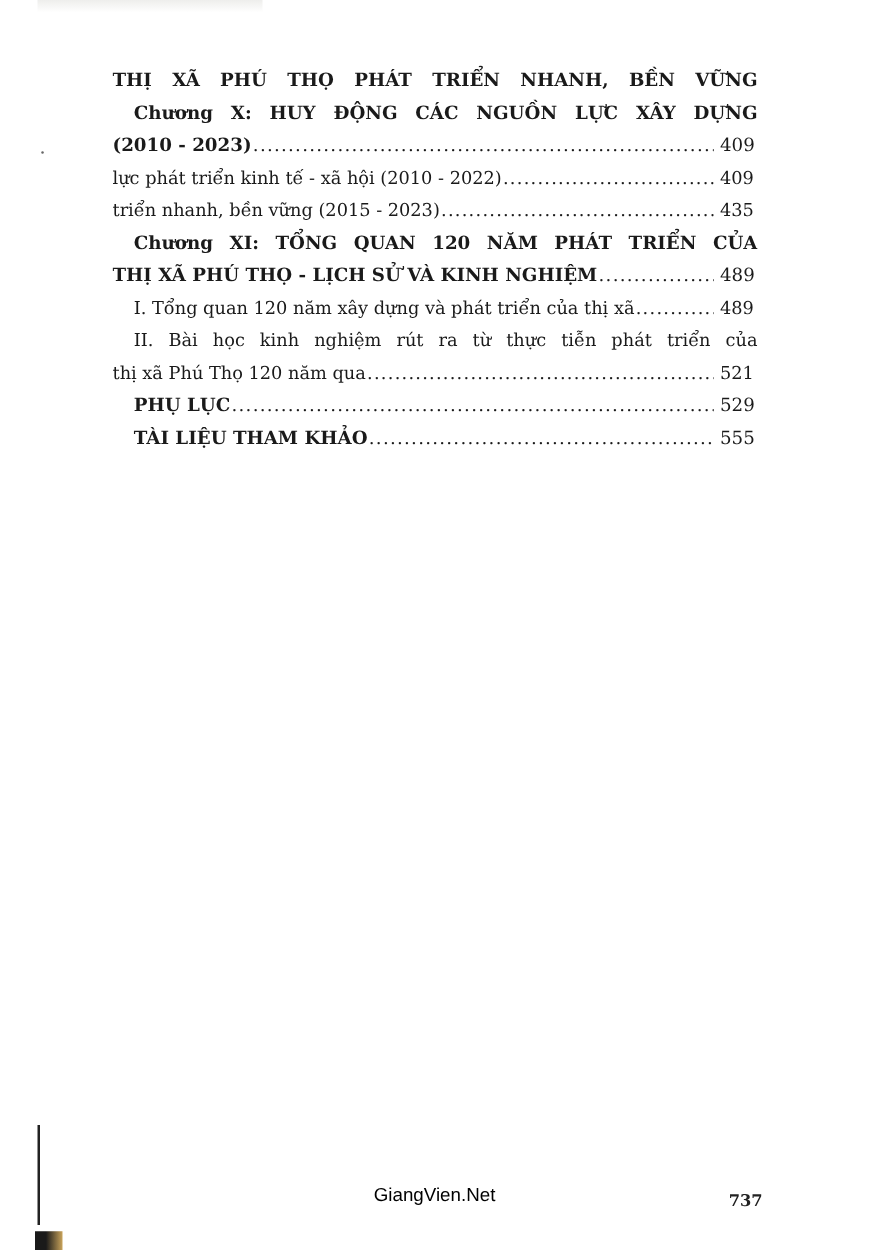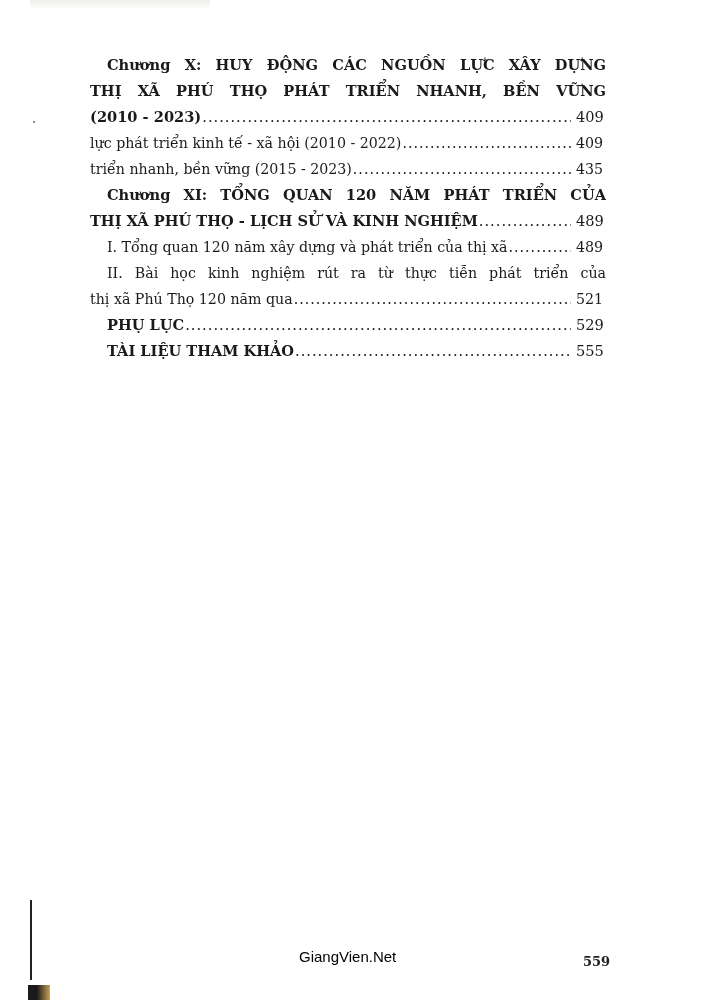--- a/index.html
+++ b/index.html
@@ -54,25 +54,25 @@
 <body>
 
 <div class="page-shadow-top"></div>
 <div class="speck"></div>
 <div class="spine-line"></div>
 <div class="spine-corner"></div>
 
 <div class="toc">
 
   <div>
+    <div class="line bold justify">
+      <span class="txt">THỊ XÃ PHÚ THỌ PHÁT TRIỂN NHANH, BỀN VỮNG</span>
+    </div>
     <div class="line bold indent justify">
       <span class="txt">Chương X: HUY ĐỘNG CÁC NGUỒN LỰC XÂY DỰNG</span>
-    </div>
-    <div class="line bold justify">
-      <span class="txt">THỊ XÃ PHÚ THỌ PHÁT TRIỂN NHANH, BỀN VỮNG</span>
     </div>
     <div class="line bold">
       <span class="txt">(2010 - 2023)</span>
       <span class="dots"></span>
       <span class="pg">409</span>
     </div>
   </div>
 
   <div>
     <div class="line">
@@ -132,13 +132,13 @@
     <div class="line bold indent">
       <span class="txt">TÀI LIỆU THAM KHẢO</span>
       <span class="dots"></span>
       <span class="pg">555</span>
     </div>
   </div>
 
 </div>
 
 <div class="footer-brand">GiangVien.Net</div>
-<div class="footer-page">559</div>
+<div class="footer-page">737</div>
 
 </body></html>

